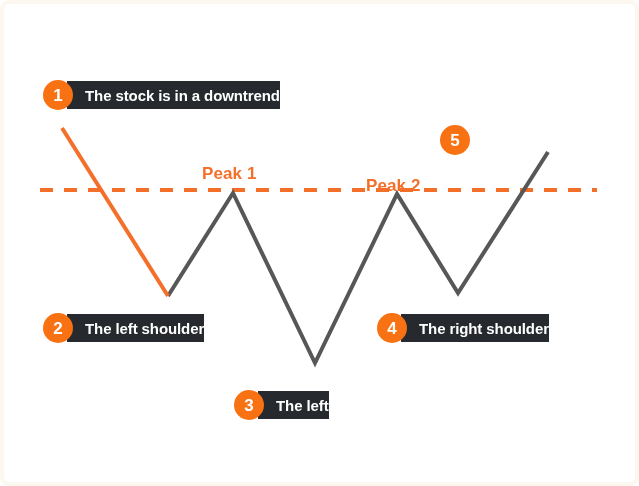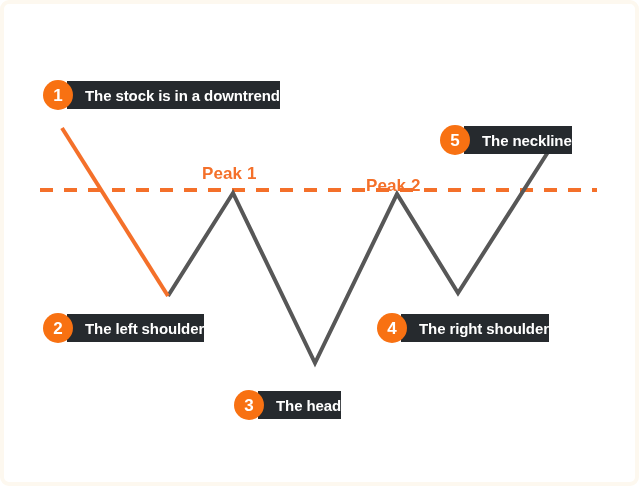--- a/index.html
+++ b/index.html
@@ -97,31 +97,30 @@
   <div class="peak-label" id="peak-0" style="left: 202px; top: 164px;">Peak 1</div>
   <div class="peak-label" id="peak-1" style="left: 366px; top: 176px;">Peak 2</div>
 
   <div class="callout" id="callout-0" style="left: 43px; top: 80px;">
     <div class="badge">1</div>
     <div class="plate">The stock is in a downtrend</div>
   </div>
 
   <div class="callout" id="callout-1" style="left: 440px; top: 125px;">
     <div class="badge">5</div>
-    <div class="plate">The neckline</div>
   </div>
 
   <div class="callout" id="callout-2" style="left: 43px; top: 313px;">
     <div class="badge">2</div>
     <div class="plate">The left shoulder</div>
   </div>
 
   <div class="callout" id="callout-3" style="left: 377px; top: 313px;">
     <div class="badge">4</div>
     <div class="plate">The right shoulder</div>
   </div>
 
   <div class="callout" id="callout-4" style="left: 234px; top: 390px;">
     <div class="badge">3</div>
-    <div class="plate">The head</div>
+    <div class="plate">The left</div>
   </div>
 
 </div>
 
 </body></html>

